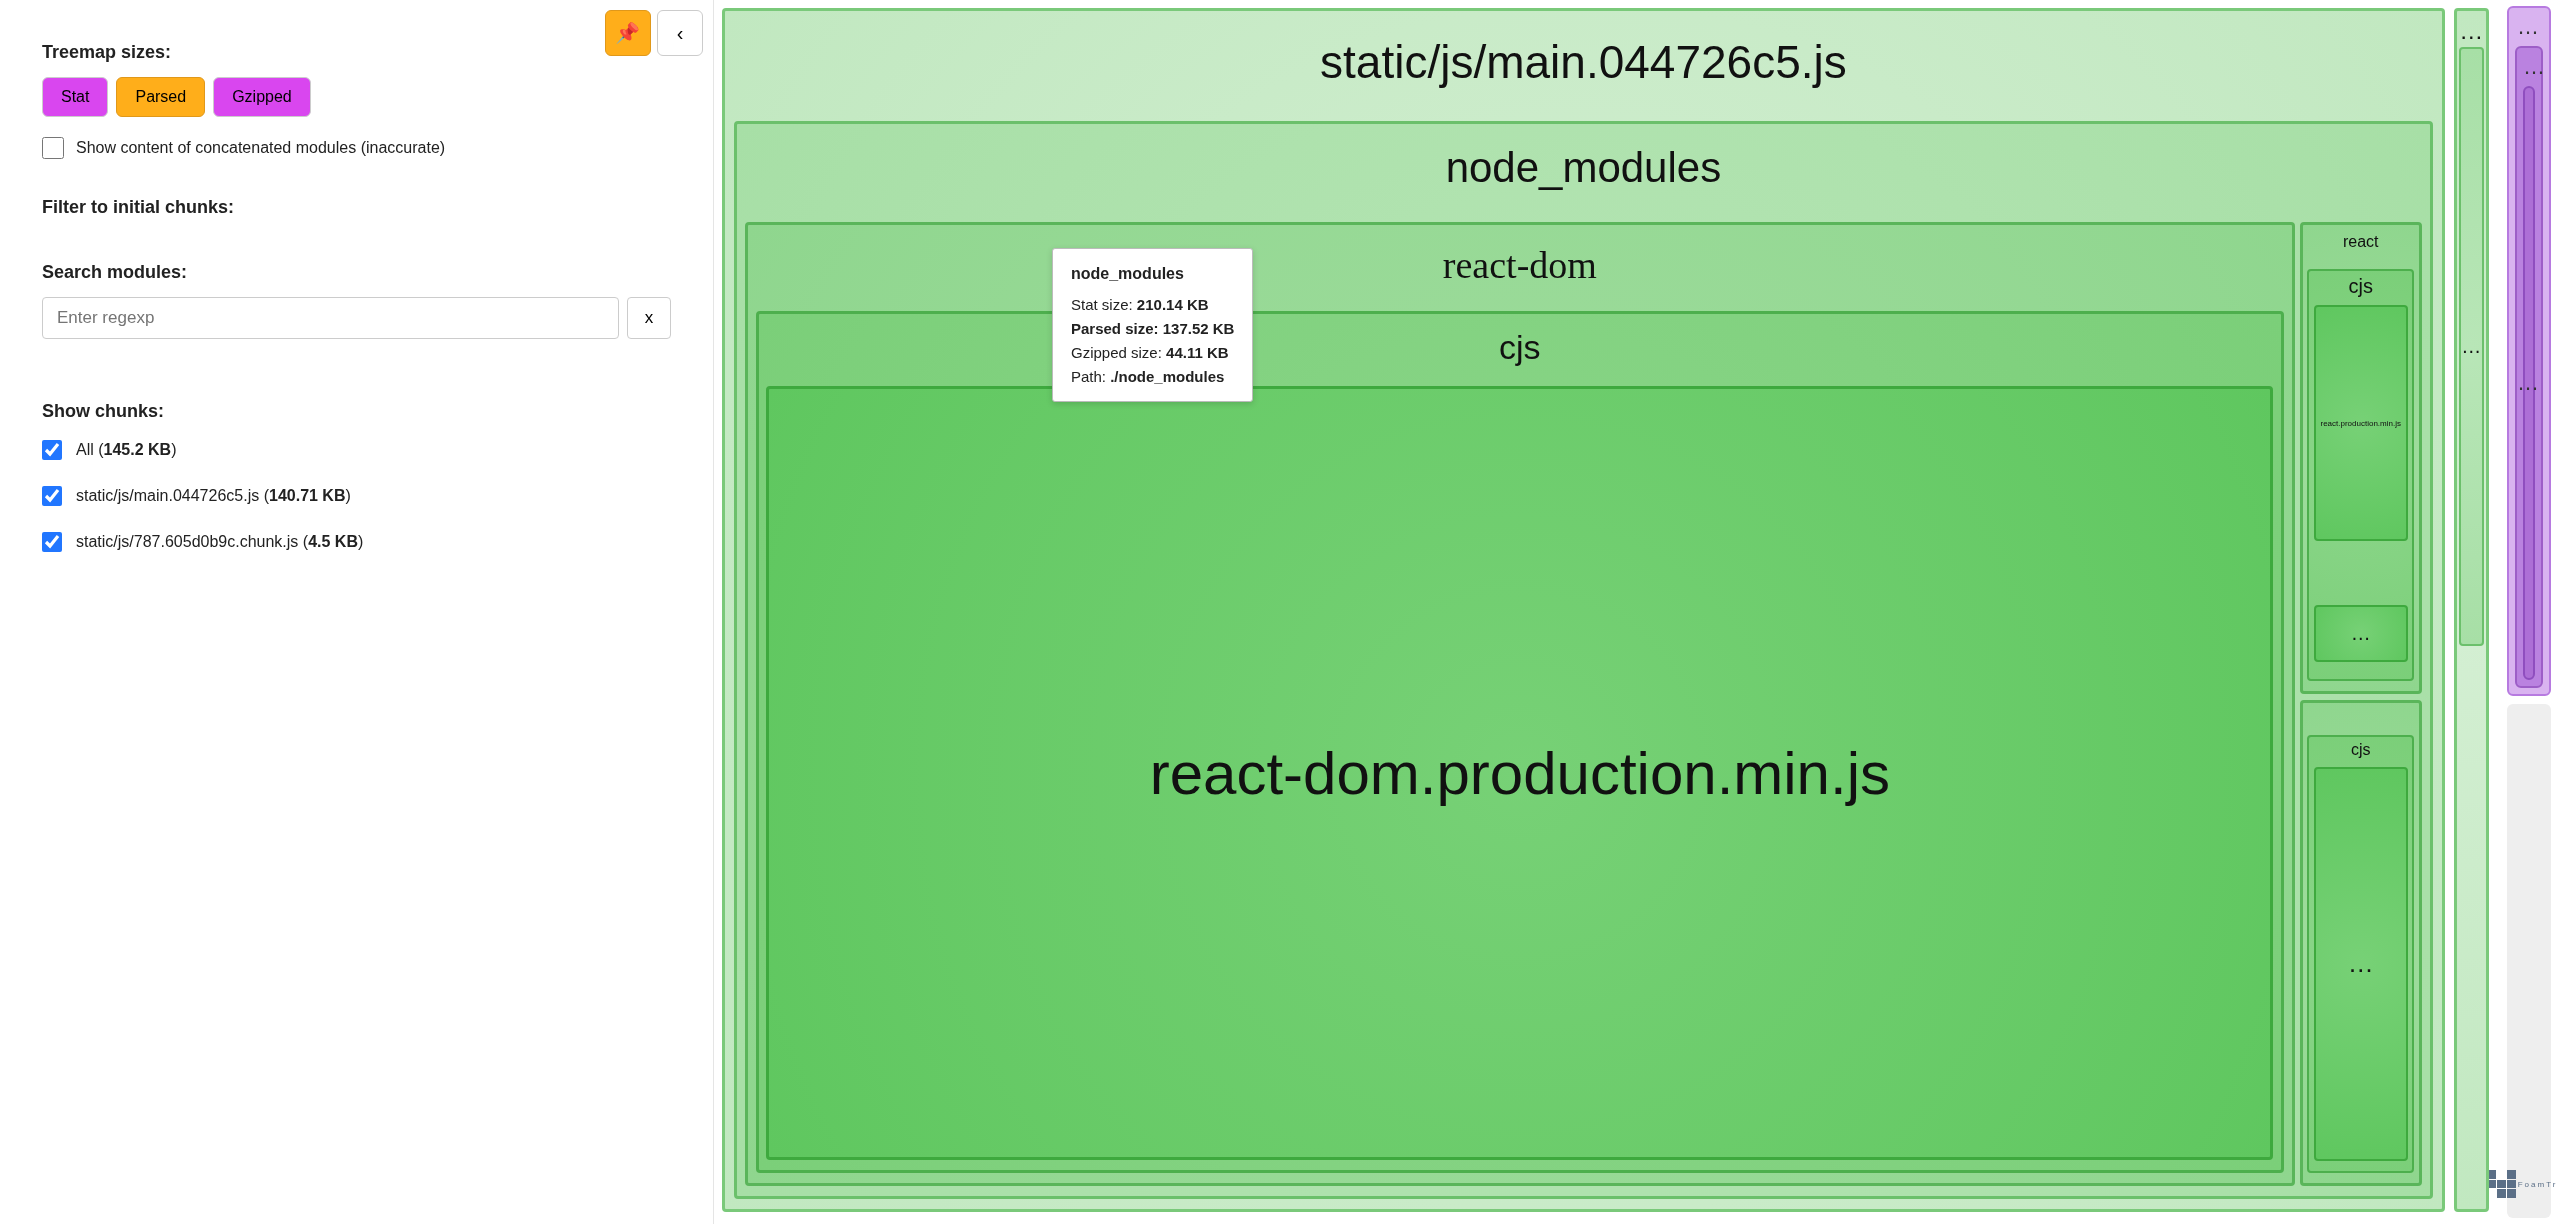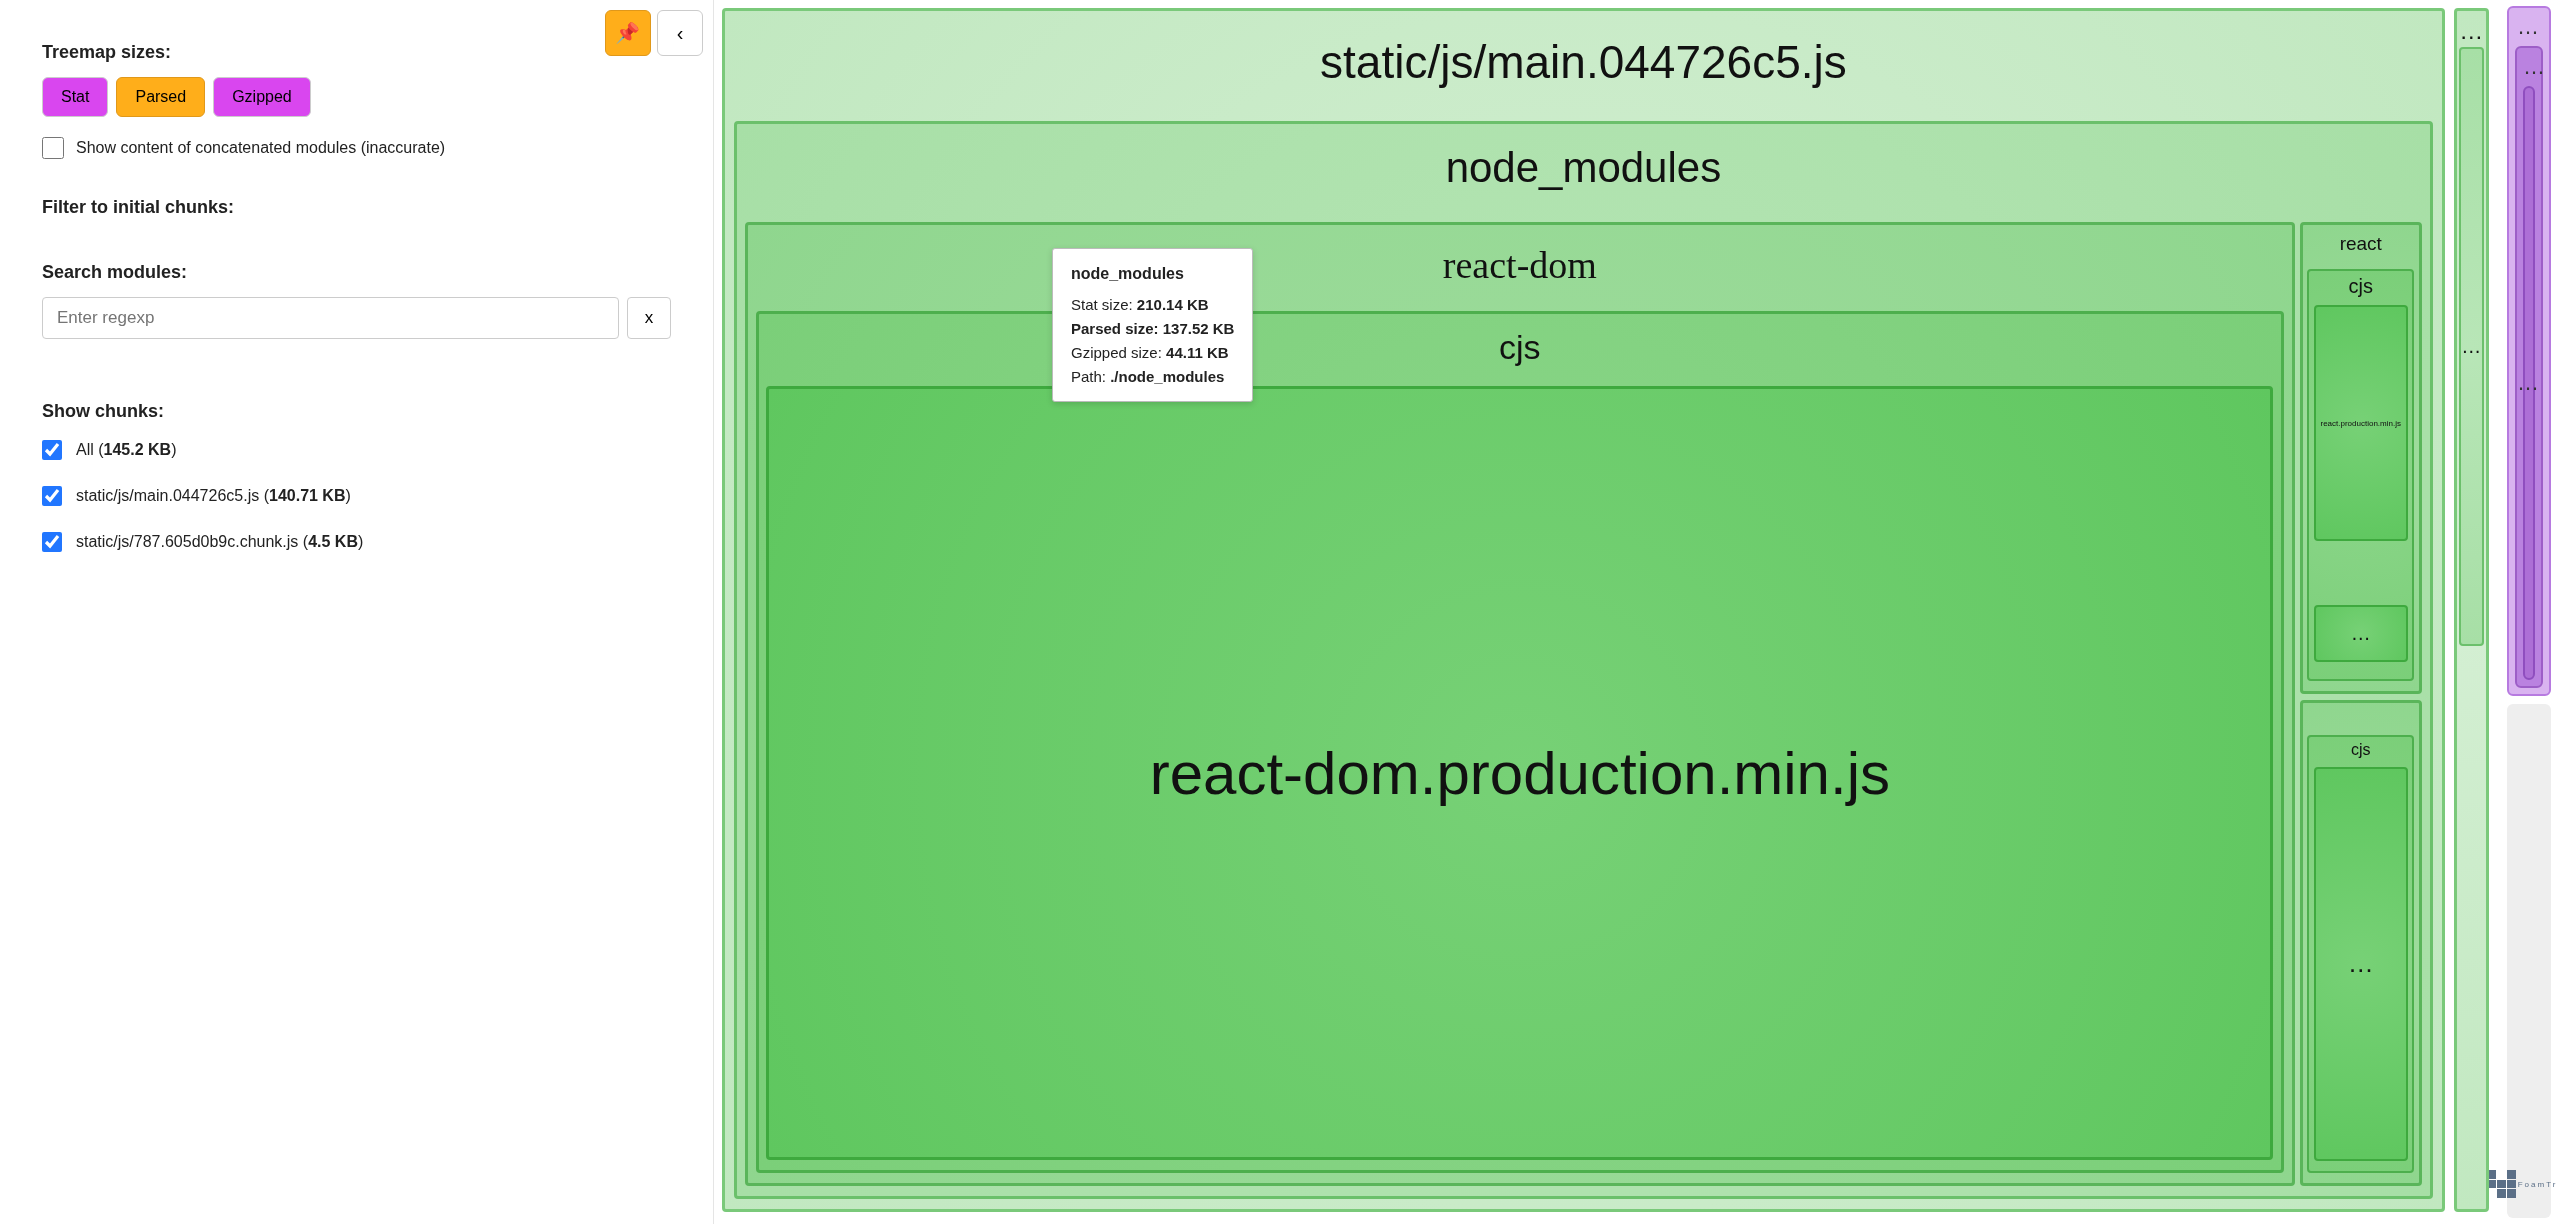--- a/index.html
+++ b/index.html
@@ -108,21 +108,21 @@
             <div class="tm-box" style="left:0.5%;top:86px;width:99%;height:calc(100% - 96px);background:radial-gradient(circle at 50% 50%, #8cd68a, #7bcf79);border:3px solid #4daf4d;">
               <div class="tm-label" style="font-size:34px;padding:14px 0 6px;">cjs</div>
 
               <div class="tm-box" style="left:0.5%;top:72px;width:99%;height:calc(100% - 82px);background:radial-gradient(circle at 50% 50%, #77d176, #5fc75f);border:3px solid #3ea93e;display:flex;align-items:center;justify-content:center;">
                 <div class="tm-label" style="font-size:60px;">react-dom.production.min.js</div>
               </div>
             </div>
           </div>
 
           <div class="tm-box" style="left:92.3%;top:98px;width:7.2%;height:44%;background:radial-gradient(circle at 50% 50%, #a1dd9f, #8fd68e);border:3px solid #5ab55a;">
-            <div class="tm-label" style="font-size:19px;padding:8px 12px;">react</div>
+            <div class="tm-label" style="font-size:16px;padding:8px 12px;">react</div>
             <div class="tm-box" style="left:4%;top:44px;width:92%;height:calc(100% - 54px);background:radial-gradient(circle at 50% 50%, #8cd68a, #7bcf79);border:2px solid #4daf4d;">
               <div class="tm-label" style="font-size:20px;padding:4px 0;">cjs</div>
               <div class="tm-box" style="left:4%;top:34px;width:92%;height:58%;background:radial-gradient(circle at 50% 50%, #77d176, #5fc75f);border:2px solid #3ea93e;display:flex;align-items:center;justify-content:center;">
                 <div class="tm-label" style="font-size:8px;">react.production.min.js</div>
               </div>
               <div class="tm-box" style="left:4%;bottom:4%;width:92%;height:14%;background:radial-gradient(circle at 50% 50%, #77d176, #5fc75f);border:2px solid #3ea93e;display:flex;align-items:center;justify-content:center;">
                 <div class="tm-label" style="font-size:20px;">…</div>
               </div>
             </div>
           </div>

